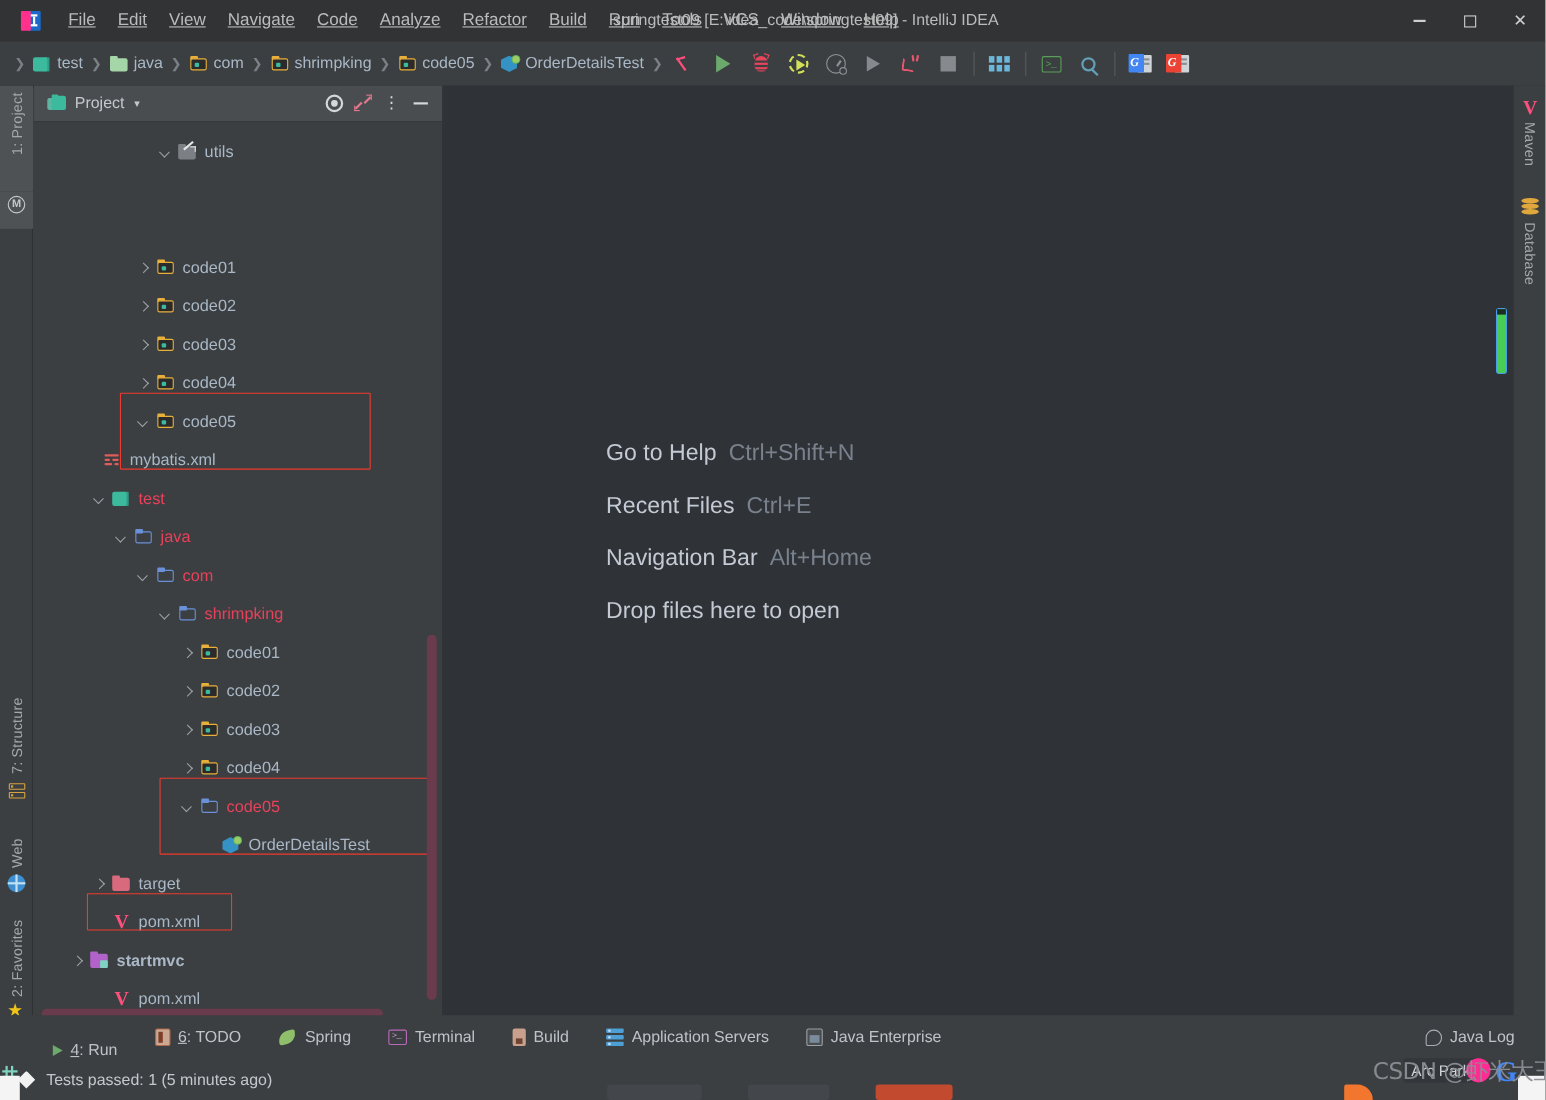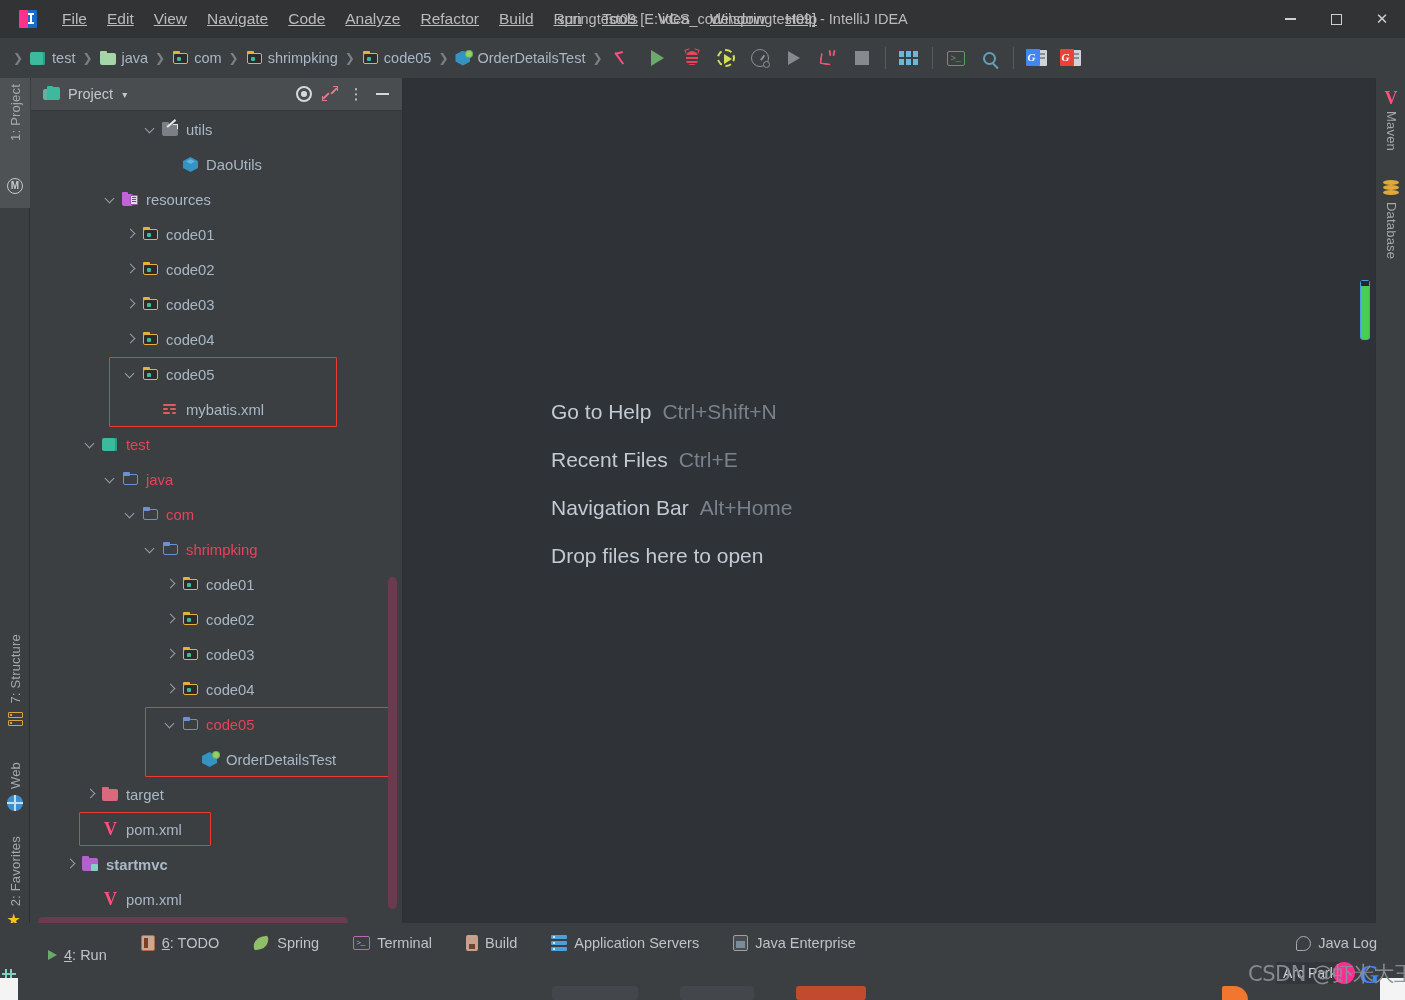--- a/index.html
+++ b/index.html
@@ -238,21 +238,21 @@
   .collapse-ico .b1{position:absolute;right:0;top:4px;width:8px;height:1.8px;background:#e2798f;transform:rotate(-45deg);}
   .collapse-ico .b2{position:absolute;right:0;top:0px;width:5px;height:5px;border-right:1.8px solid #e2798f;border-top:1.8px solid #e2798f;}
   .dots { color:#d5d8db; font-size:15px; letter-spacing:0; line-height:8px; text-align:center;}
   .minus { width:13px;height:1.8px;background:#d5d8db;}
 
   .tree {
     flex: 1; position: relative; overflow: hidden; background: #3c3f41;
   }
   .trow {
     position: absolute; left: 0; height: 35px; width: 372px;
-    display: flex; align-items: center; font-size: 14.8px; color: #a9b7c6;
+    display: flex; align-items: flex-end; font-size: 14.8px; color: #a9b7c6;
     white-space: nowrap;
   }
   .arrow { width: 15px; height: 15px; position: relative; flex: 0 0 auto; margin-right: 4px;}
   .arrow.right::after {
     content: ''; position: absolute; left: 4px; top: 3px;
     width: 6px; height: 6px; border-right: 1.9px solid #9aa0a6; border-top: 1.9px solid #9aa0a6;
     transform: rotate(45deg);
   }
   .arrow.down::after {
     content: ''; position: absolute; left: 3px; top: 3px;
@@ -624,40 +624,20 @@
     <div class="trow" style="top: 1px; padding-left: 112px;">
           <span class="arrow down"></span>
           <span class="ico ico-gfolder">
             <i class="b"></i>
             <i class="a"></i>
             <i class="c"></i>
             <i class="d"></i>
           </span>
           <span class="tlabel c-default">utils</span>
         </div>
-        <div class="trow" style="top: 36px; padding-left: 132px;">
-          <span class="arrow"></span>
-          <span class="ico ico-class">
-            <i class="a"></i>
-            <i class="b"></i>
-          </span>
-          <span class="tlabel c-default">DaoUtils</span>
-        </div>
-        <div class="trow" style="top: 71px; padding-left: 72px;">
-          <span class="arrow down"></span>
-          <span class="ico ico-res">
-            <i class="b"></i>
-            <i class="a"></i>
-            <i class="c"></i>
-            <i class="d"></i>
-            <i class="e"></i>
-            <i class="f"></i>
-          </span>
-          <span class="tlabel c-default">resources</span>
-        </div>
         <div class="trow" style="top: 106px; padding-left: 92px;">
           <span class="arrow right"></span>
           <span class="ico ico-pkg">
             <i class="b"></i>
             <i class="a"></i>
             <i class="c"></i>
           </span>
           <span class="tlabel c-default">code01</span>
         </div>
         <div class="trow" style="top: 141px; padding-left: 92px;">
@@ -689,21 +669,21 @@
         </div>
         <div class="trow" style="top: 246px; padding-left: 92px;">
           <span class="arrow down"></span>
           <span class="ico ico-pkg">
             <i class="b"></i>
             <i class="a"></i>
             <i class="c"></i>
           </span>
           <span class="tlabel c-default">code05</span>
         </div>
-        <div class="trow" style="top: 281px; padding-left: 112px;">
+        <div class="trow" style="top: 281px; padding-left: 44px;">
           <span class="arrow"></span>
           <span class="ico ico-xml">
             <i class="r r1"></i>
             <i class="r r2"></i>
             <i class="r r3"></i>
             <i class="r r4"></i>
             <i class="r r5"></i>
           </span>
           <span class="tlabel c-default">mybatis.xml</span>
         </div>
@@ -882,20 +862,24 @@
       <span class="ic-jee"></span>
       <span class="bl">Java Enterprise</span>
     </div>
     <span class="bspacer"></span>
     <div class="bbtn" style="margin-right:22px;">
       <span class="ic-evt"></span>
       <span class="bl">Java Log</span>
     </div>
   </div>
 
+  <div class="statusbar">
+    <span class="status-ico"></span>
+    <span class="status-text">Tests passed: 1 (5 minutes ago)</span>
+  </div>
   <div class="sb-left-ico">
       <i></i>
       <i></i>
       <i></i>
       <i></i>
     </div>
 
   <div class="white-left"></div>
   <div class="white-corner"></div>
   <div class="orange-bl"></div>

